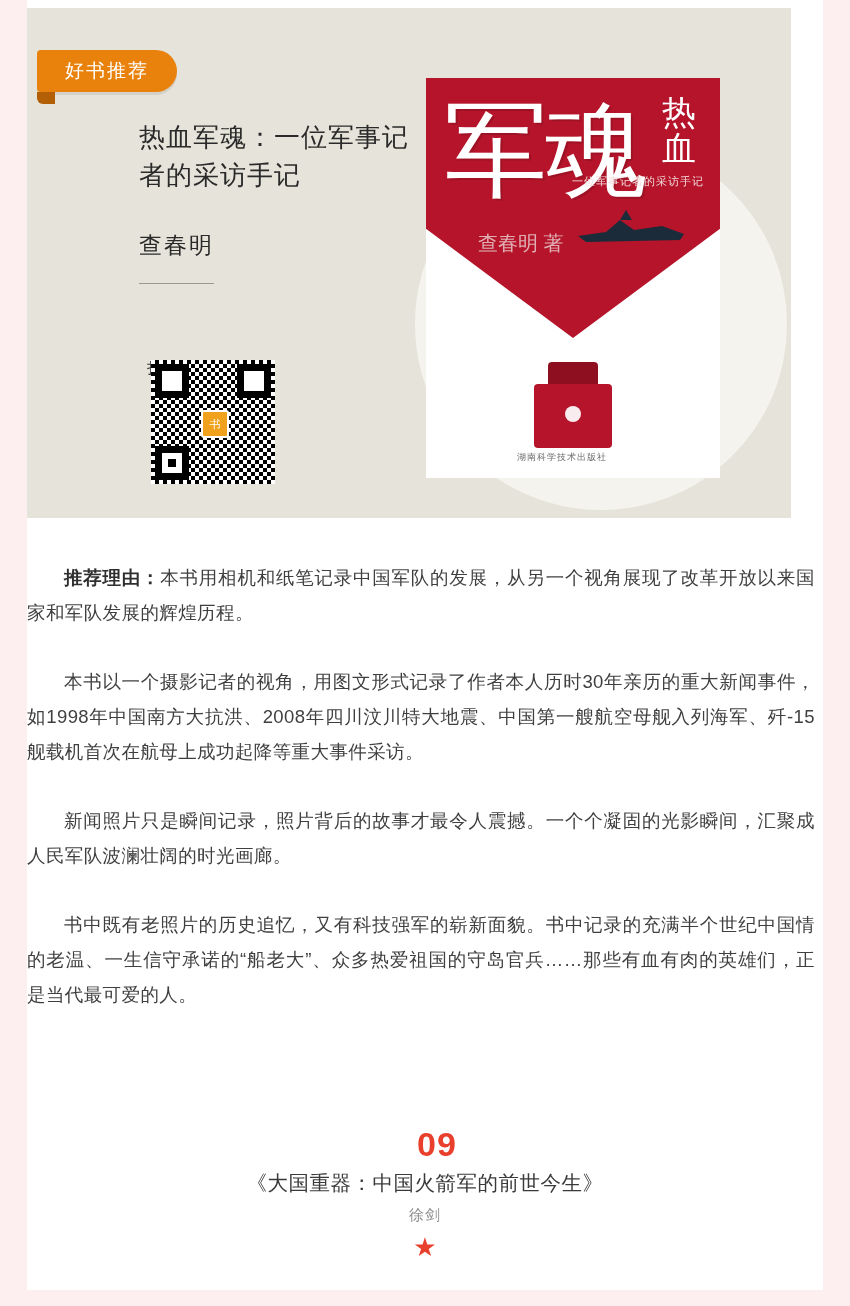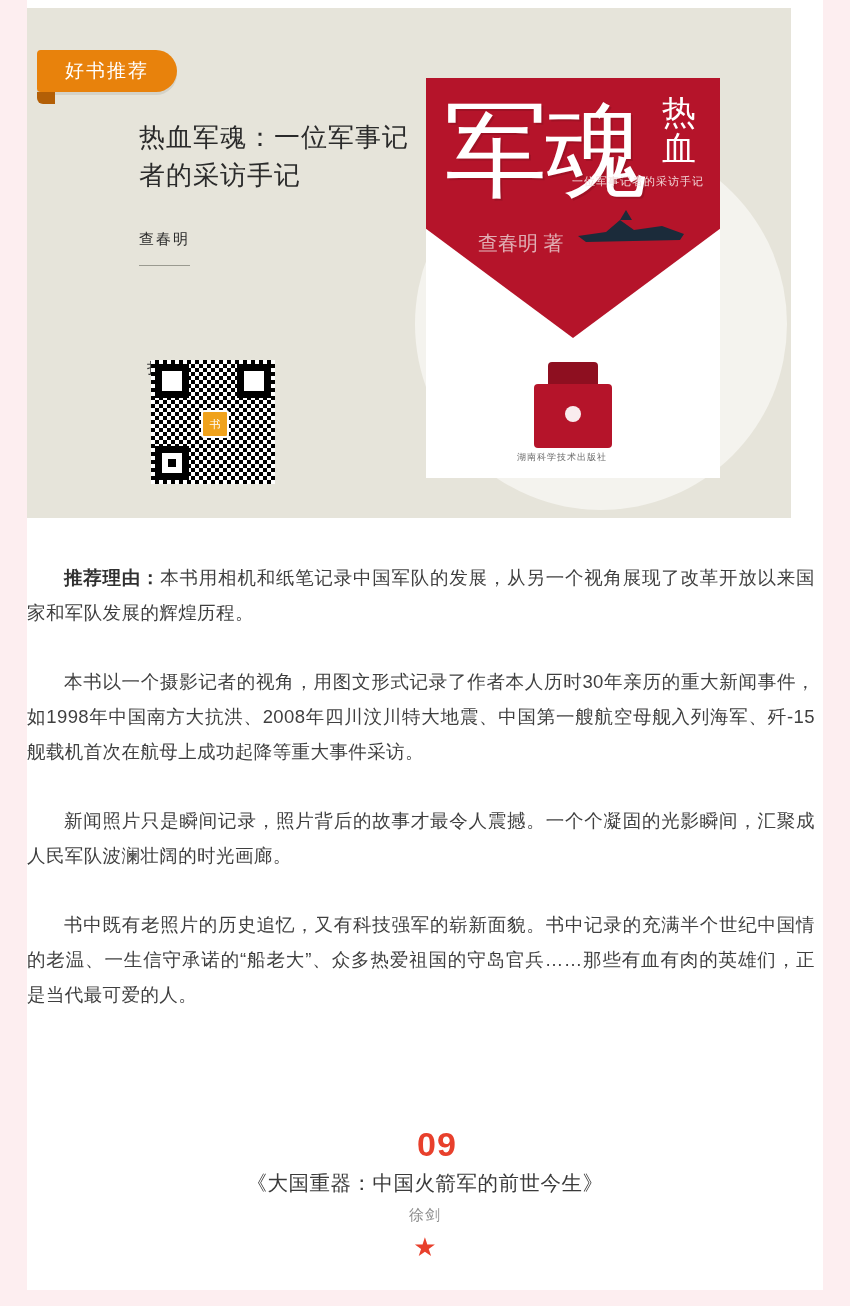--- a/index.html
+++ b/index.html
@@ -76,24 +76,24 @@
     width: 290px;
     font-size: 26px;
     line-height: 38px;
     color: #2a2a2a;
     letter-spacing: 1px;
   }
   .book-author {
     position: absolute;
     left: 112px;
     top: 222px;
-    font-size: 15px;
+    font-size: 23px;
     color: #2a2a2a;
     letter-spacing: 2px;
-    padding-bottom: 16px;
+    padding-bottom: 22px;
     border-bottom: 1px solid #9a9a90;
     display: inline-block;
   }
   .scan-label {
     position: absolute;
     left: 120px;
     top: 325px;
     font-size: 15px;
     color: #3a3a3a;
     letter-spacing: 4px;

